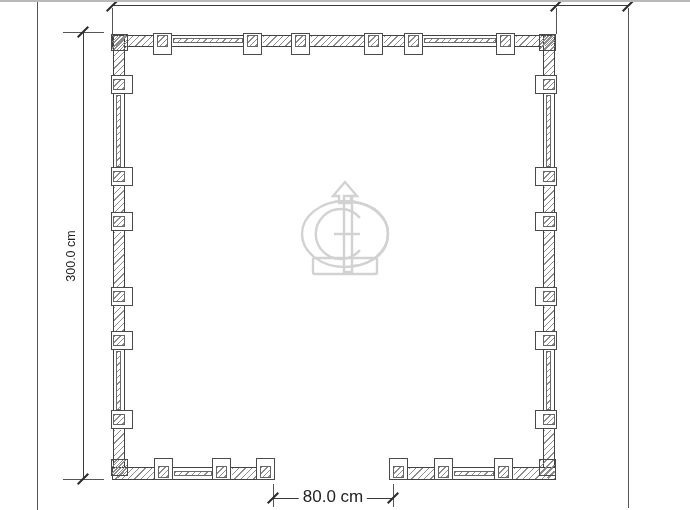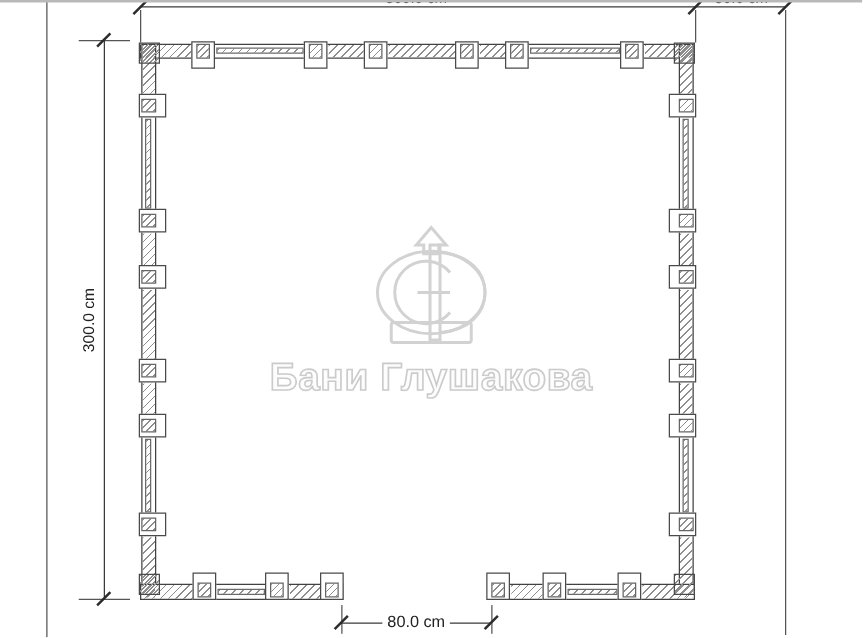--- a/index.html
+++ b/index.html
@@ -43,21 +43,20 @@
 <div id="canvas">
 
   <svg id="wm-logo" width="146" height="112" viewBox="0 0 146 112" fill="none" stroke="#d2d2d2" stroke-width="2.4" aria-label="GD">
     <ellipse cx="73" cy="64" rx="43" ry="33"></ellipse>
     <path d="M73,12 L61,26 L67,26 L67,33 L79,33 L79,26 L85,26 Z"></path>
     <rect x="41" y="88" width="64" height="16" rx="2"></rect>
     <path d="M88,48 A25,25 0 1 0 88,80 M88,64 L62,64"></path>
     <rect x="72" y="26" width="8" height="76"></rect>
     <path d="M80,32 C104,34 116,48 116,64 C116,80 104,94 80,96"></path>
   </svg>
-  <div id="wm-text">Бани Глушакова</div>
 
   <div id="topbar"></div>
 
   <div class="xl" style="left:37px;top:0;width:1px;height:510px"></div>
   <div class="xl" style="left:628px;top:8px;width:1px;height:500px"></div>
   <div class="xl" style="left:112px;top:8px;width:1px;height:26px"></div>
   <div class="xl" style="left:556px;top:8px;width:1px;height:26px"></div>
   <div class="xl" style="left:63px;top:32px;width:41px;height:1px"></div>
   <div class="xl" style="left:63px;top:479px;width:41px;height:1px"></div>
   <div class="xl" style="left:273px;top:484px;width:1px;height:23px"></div>
@@ -71,21 +70,21 @@
   <div class="tk" style="left:556px;top:6px"></div>
   <div class="tk" style="left:628px;top:6px"></div>
   <div class="tk" style="left:83px;top:32px"></div>
   <div class="tk" style="left:83px;top:479px"></div>
   <div class="tk" style="left:273px;top:498px"></div>
   <div class="tk" style="left:393px;top:498px"></div>
 
   <div class="dtxt" style="left:333px;top:-9px;transform:translateX(-50%)">300.0 cm</div>
   <div class="dtxt" style="left:593px;top:-9px;transform:translateX(-50%)">50.0 cm</div>
   <div class="dtxt" style="left:71px;top:256px;transform:translate(-50%,-50%) rotate(-90deg);font-size:12.5px">300.0 cm</div>
-  <div class="dtxt" style="left:333px;top:497px;transform:translate(-50%,-50%);background:#fff;padding:0 4px;font-size:13px">80.0 cm</div>
+  <div class="dtxt" style="left:333px;top:497px;transform:translate(-50%,-50%);background:#fff;padding:0 4px;font-size:17px">80.0 cm</div>
 
   <div class="wall" style="left:112px;top:35px;width:444px;height:12px"></div>
   <div class="wall" style="left:113px;top:35px;width:12px;height:445px"></div>
   <div class="wall" style="left:543px;top:35px;width:12px;height:445px"></div>
   <div class="wall" style="left:112px;top:467px;width:163px;height:13px"></div>
   <div class="wall" style="left:390px;top:467px;width:166px;height:13px"></div>
   <div style="position:absolute;left:275px;top:467px;width:115px;height:13px"></div>
 
   <div class="sg hx" style="left:113px;top:36px;width:40px;height:10px"></div>
   <div class="sg hx" style="left:263px;top:36px;width:28px;height:10px"></div>

